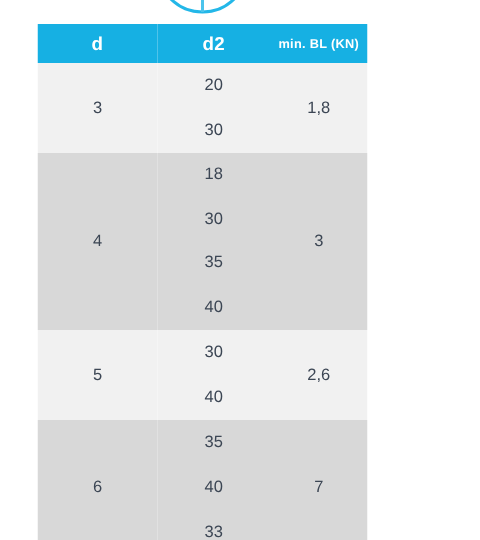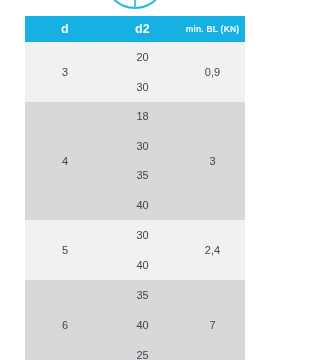--- a/index.html
+++ b/index.html
@@ -136,21 +136,21 @@
       <tbody>
 
         <tr class="group-row band-light g-rows-2">
           <td class="cell-d">3</td>
           <td class="cell-d2">
             <div class="d2-stack">
               <div class="d2-val">20</div>
               <div class="d2-val">30</div>
             </div>
           </td>
-          <td class="cell-bl">0,9</td>
+          <td class="cell-bl">1,8</td>
         </tr>
 
         <tr class="group-row band-dark g-rows-4">
           <td class="cell-d">4</td>
           <td class="cell-d2">
             <div class="d2-stack">
               <div class="d2-val">18</div>
               <div class="d2-val">30</div>
               <div class="d2-val">35</div>
               <div class="d2-val">40</div>
@@ -160,30 +160,30 @@
         </tr>
 
         <tr class="group-row band-light g-rows-2">
           <td class="cell-d">5</td>
           <td class="cell-d2">
             <div class="d2-stack">
               <div class="d2-val">30</div>
               <div class="d2-val">40</div>
             </div>
           </td>
-          <td class="cell-bl">2,4</td>
+          <td class="cell-bl">2,6</td>
         </tr>
 
         <tr class="group-row band-dark g-rows-3">
           <td class="cell-d">6</td>
           <td class="cell-d2">
             <div class="d2-stack">
               <div class="d2-val">35</div>
               <div class="d2-val">40</div>
-              <div class="d2-val">25</div>
+              <div class="d2-val">33</div>
             </div>
           </td>
           <td class="cell-bl">7</td>
         </tr>
 
       </tbody>
     </table>
   </div>
 
 </div>

